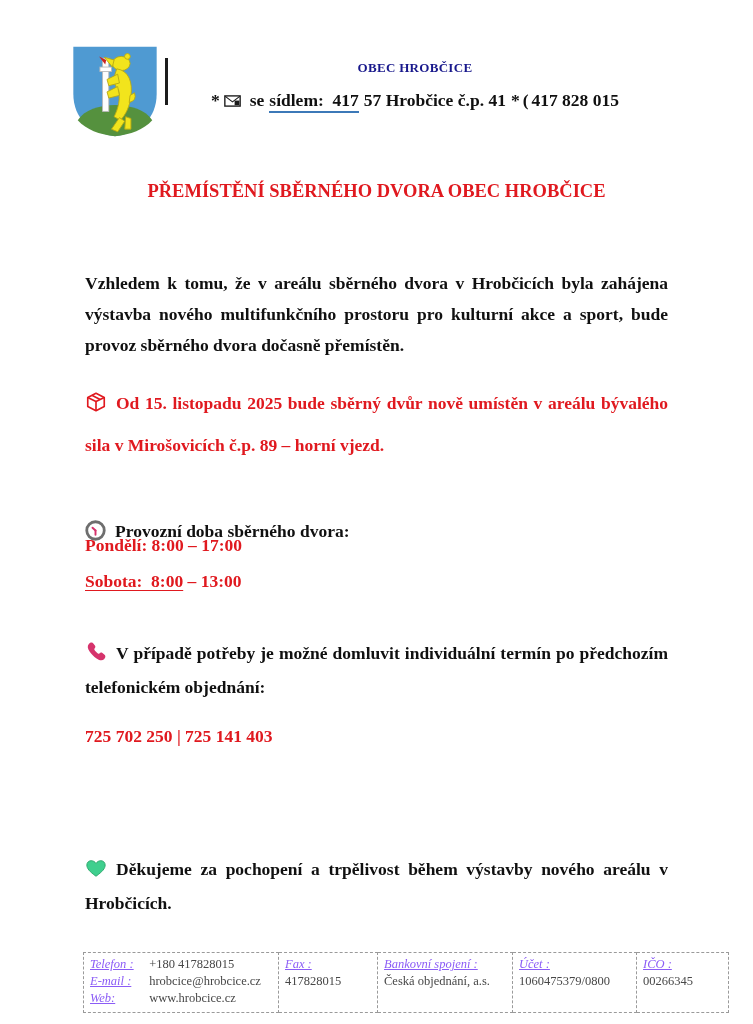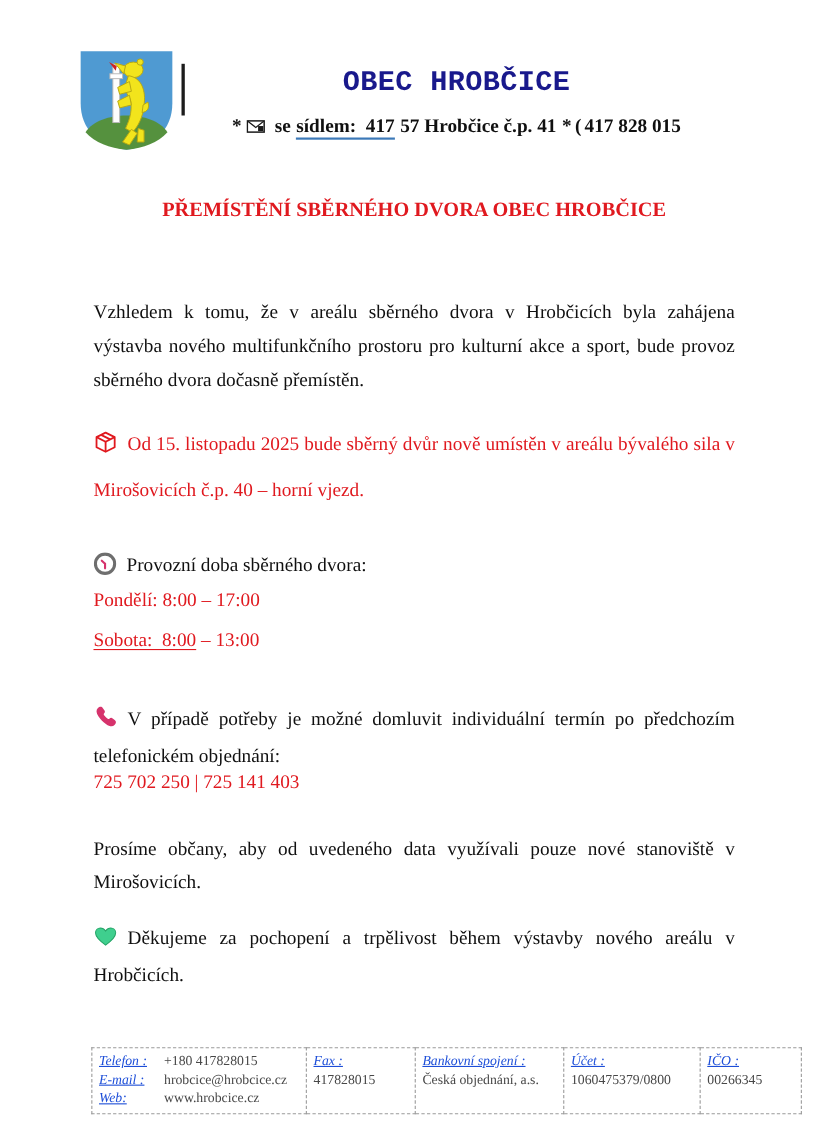--- a/index.html
+++ b/index.html
@@ -4,50 +4,50 @@
 <style>
   html,body { margin:0; padding:0; background:#ffffff; }
   .page {
     position:relative; width:753px; height:1024px; background:#ffffff;
     font-family:"Liberation Serif", serif; overflow:hidden; margin:0 auto;
   }
   
   .coa { position:absolute; left:67px; top:44px; width:96px; height:94px; }
   .divider-bar { position:absolute; left:165px; top:58px; width:3px; height:47px; background:#1c1c1c; }
   .header-text { position:absolute; left:178px; top:60px; width:474px; text-align:center; }
-  .org-name { color:#19198c; font-weight:bold; font-size:26px; letter-spacing:.3px;font-family:Liberation Mono, monospace; }
+  .org-name { color:#19198c; font-weight:bold; font-size:13px; letter-spacing:.3px; }
   .addr-line { margin-top:14px; font-size:17.5px; font-weight:bold; color:#101010; white-space:nowrap; }
   .addr-line .gap { display:inline-block; width:5px; }
   .u-blue { border-bottom:2px solid #3c79b8; padding-bottom:1px; white-space:pre-wrap; }
   .env { vertical-align:-1px; margin:0 4px; }
   .ph-glyph { font-weight:bold; margin:0 3px; }
   
   .doc-title { position:absolute; top:181px; left:0; width:100%; text-align:center;
     color:#e0191f; font-weight:bold; font-size:18.5px; }
   
-  .blk { position:absolute; left:85px; width:583px; font-weight:normal; font-size:17.5px; color:#101010; }
+  .blk { position:absolute; left:85px; width:583px; font-weight:bold; font-size:17.5px; color:#101010; }
   .just { text-align:justify; }
   .red  { color:#e0191f; }
   .intro { top:250px; line-height:31px; }
   .reloc { top:366px; line-height:38px; }
-  .hours-head { top:484px; }
+  .hours-head { top:502px; }
   .monday { top:517px; }
   .saturday { top:553px; }
   .u-red { text-decoration:underline; text-underline-offset:3px; white-space:pre-wrap; }
   .phone-para { top:620px; line-height:30px; }
-  .phone-nums { top:682px; }
+  .phone-nums { top:708px; }
   .request { top:738px; line-height:30px; }
-  .thanks { top:819px; line-height:30px; }
+  .thanks { top:836px; line-height:30px; }
   .icon { display:inline-block; vertical-align:-4px; margin-right:9px; }
   .pre { white-space:pre-wrap; }
   
   .footer-table { position:absolute; left:83px; top:952px; width:580px; border-collapse:collapse;
     font-size:12.5px; color:#474747; font-weight:normal; table-layout:fixed; }
   .footer-table td { border:1.5px dashed #9a9a9a; padding:3px 6px 5px 6px; vertical-align:top; line-height:17px; }
-  .flabel { font-style:italic; color:#1d4ed8; text-decoration:underline; white-space:nowrap; }
+  .flabel { font-style:italic; color:#8b5cf6; text-decoration:underline; white-space:nowrap; }
   .lab-col { display:inline-block; min-width:56px; }
   .fval { color:#474747; }
   .frow { white-space:nowrap; }
 </style>
 </head>
 <body>
 
 <div class="page">
 
   <div class="coa">
@@ -87,42 +87,41 @@
 
   <p class="blk just intro">Vzhledem k tomu, že v areálu sběrného dvora v Hrobčicích byla zahájena výstavba nového multifunkčního prostoru pro kulturní akce a sport, bude provoz sběrného dvora dočasně přemístěn.</p>
 
   <p class="blk just reloc red"><span class="icon"><svg viewBox="0 0 24 24" width="22" height="22">
           <g fill="none" stroke="#e0191f" stroke-width="1.8" stroke-linejoin="round">
             <path d="M12 2.5 L21 7 L21 17 L12 21.5 L3 17 L3 7 Z"></path>
             <path d="M3 7 L12 11.5 L21 7"></path>
             <path d="M12 11.5 V21.5"></path>
             <path d="M7.5 4.75 L16.5 9.25"></path>
           </g>
-        </svg></span><span>Od 15. listopadu 2025 bude sběrný dvůr nově umístěn v areálu bývalého sila v Mirošovicích č.p. 40 – horní vjezd.</span>
+        </svg></span><span>Od 15. listopadu 2025 bude sběrný dvůr nově umístěn v areálu bývalého sila v Mirošovicích č.p. 89 – horní vjezd.</span>
   </p>
 
   <p class="blk hours-head"><span class="icon"><svg viewBox="0 0 24 24" width="21" height="21">
           <circle cx="12" cy="12" r="10" fill="#ffffff" stroke="#6e6e6e" stroke-width="3.2"></circle>
           <g stroke="#d6336c" stroke-width="2.2" stroke-linecap="round">
             <line x1="12" y1="12" x2="8.6" y2="8.8"></line>
             <line x1="12" y1="12" x2="12" y2="16.8"></line>
           </g>
         </svg></span><span>Provozní doba sběrného dvora:</span>
   </p>
   <p class="blk monday red pre">Pondělí: 8:00 – 17:00</p>
   <p class="blk saturday red"><span class="u-red">Sobota:  8:00</span><span class="pre"> – 13:00</span>
   </p>
 
   <p class="blk just phone-para"><span class="icon"><svg viewBox="0 0 24 24" width="22" height="22">
           <path fill="#d6336c" d="M4.2 3.2 C6.5 1 8.2 1.6 9.3 3 L10.8 5 C11.7 6.2 11.4 7.3 10.4 8.3 C10 8.7 10 9.3 10.4 9.9 C11.2 11.1 12.9 12.8 14.1 13.6 C14.7 14 15.3 14 15.7 13.6 C16.7 12.6 17.8 12.3 19 13.2 L21 14.7 C22.4 15.8 23 17.5 20.8 19.8 C19 21.6 16 21.4 12.6 19 C9.4 16.8 7.2 14.6 5 11.4 C2.6 8 2.4 5 4.2 3.2 Z"></path>
         </svg></span><span>V případě potřeby je možné domluvit individuální termín po předchozím telefonickém objednání:</span>
   </p>
   <p class="blk phone-nums red">725 702 250 | 725 141 403</p>
 
-  <p class="blk just request">Prosíme občany, aby od uvedeného data využívali pouze nové stanoviště v Mirošovicích.</p>
 
   <p class="blk just thanks"><span class="icon"><svg viewBox="0 0 24 24" width="22" height="22">
           <path fill="#3fcf8e" stroke="#27a468" stroke-width="1" d="M12 21 C5 16 2 12.5 2 8.8 C2 6 4.2 4 6.8 4 C8.8 4 10.8 5.2 12 7 C13.2 5.2 15.2 4 17.2 4 C19.8 4 22 6 22 8.8 C22 12.5 19 16 12 21 Z"></path>
         </svg></span><span>Děkujeme za pochopení a trpělivost během výstavby nového areálu v Hrobčicích.</span>
   </p>
 
   <table class="footer-table">
     <tbody>
         <tr>
       <td style="width:182px;">

